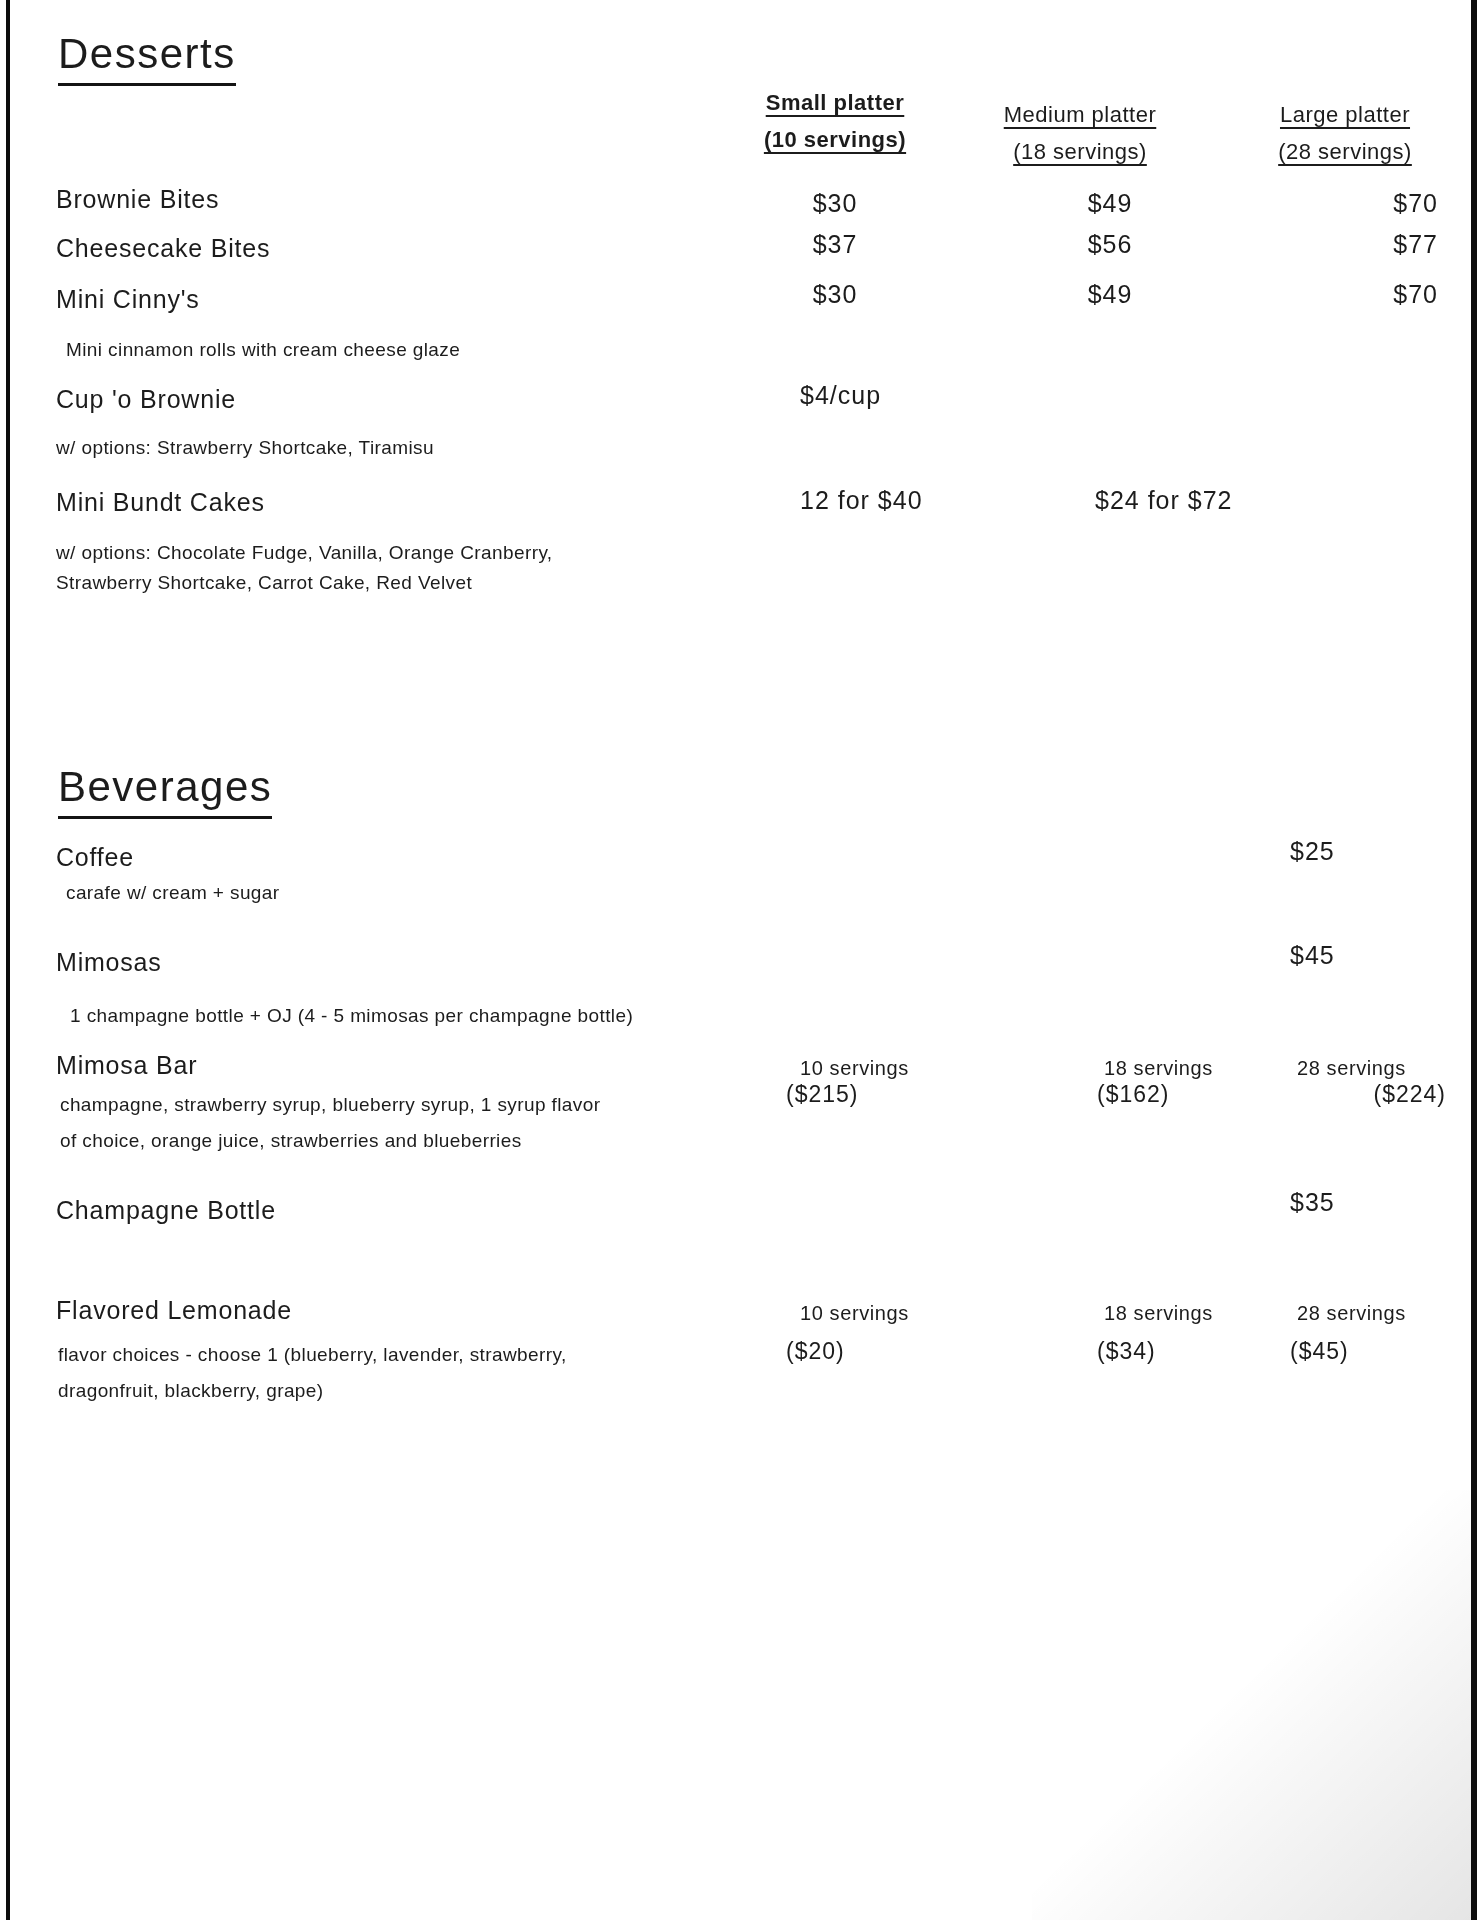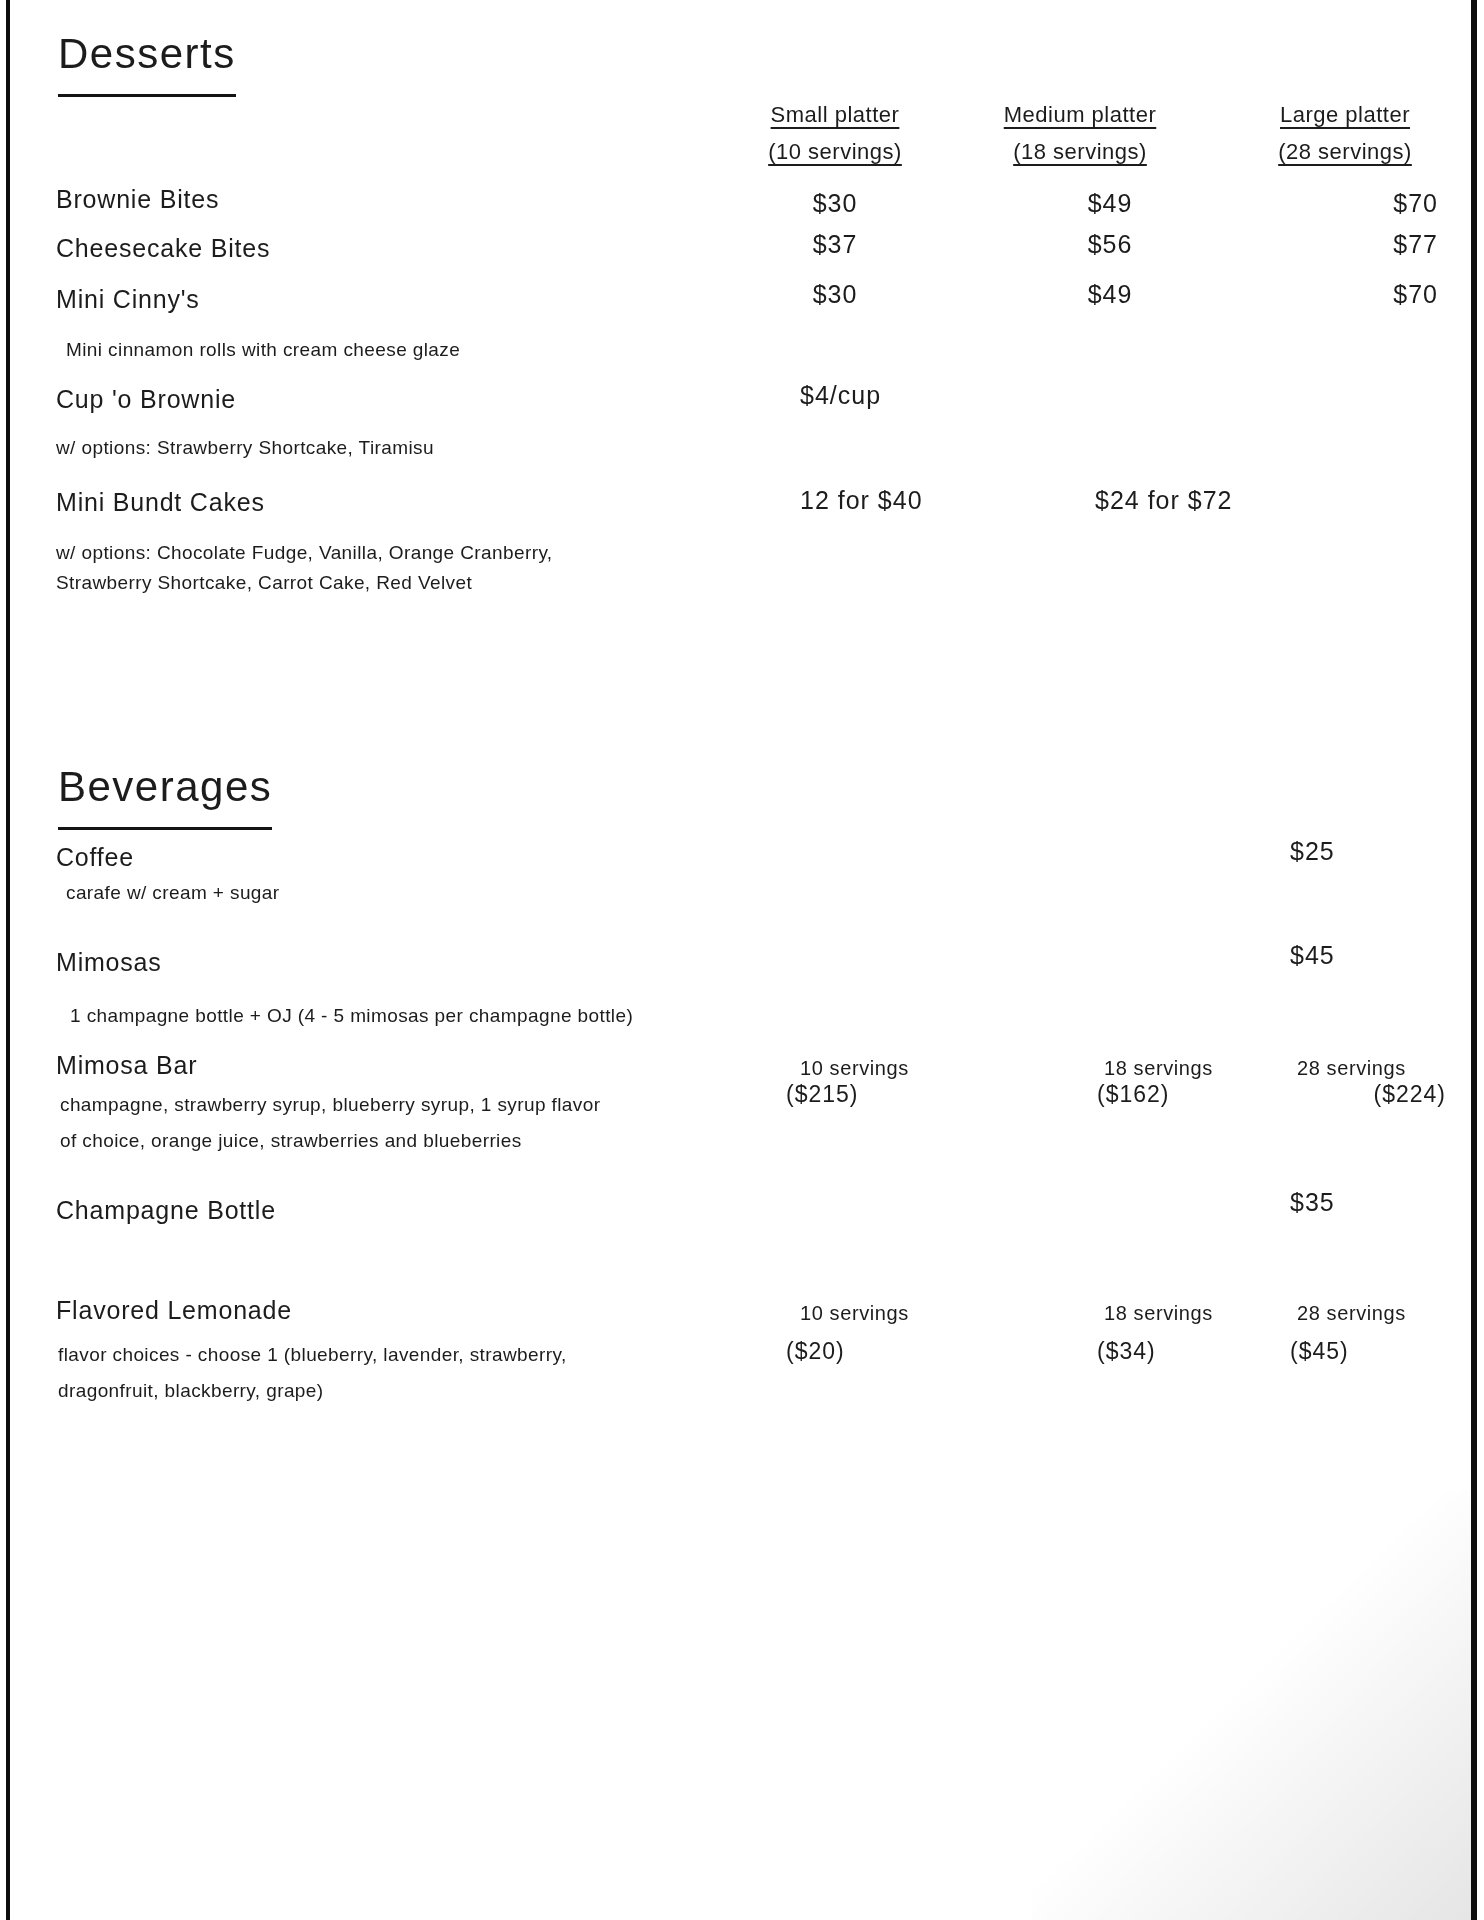--- a/index.html
+++ b/index.html
@@ -9,21 +9,21 @@
   }
   .abs{position:absolute;}
   
   .edge-l{position:absolute;left:6px;top:0;width:4px;height:100%;background:#0d0d0d;}
   .edge-r{position:absolute;left:1471px;top:0;width:6px;height:100%;background:#0d0d0d;}
   .curl{
     position:absolute;right:12px;bottom:0;width:440px;height:430px;
     background:linear-gradient(to bottom right,rgba(0,0,0,0) 46%,rgba(0,0,0,0.03) 62%,rgba(0,0,0,0.10) 100%);
   }
   
-  .title{font-size:42px;font-weight:400;letter-spacing:1.5px;border-bottom:3px solid #141414;padding-bottom:16px;white-space:nowrap;}
+  .title{font-size:42px;font-weight:400;letter-spacing:1.5px;border-bottom:3px solid #141414;padding-bottom:5px;white-space:nowrap;}
   .hdr{font-size:22px;line-height:37px;text-align:center;letter-spacing:0.5px;}
   .hdr .u{text-decoration:underline;text-decoration-thickness:2px;text-underline-offset:5px;white-space:nowrap;}
   .name{font-size:25px;letter-spacing:0.8px;white-space:nowrap;}
   .price{font-size:25px;letter-spacing:1px;white-space:nowrap;}
   .desc{font-size:19px;letter-spacing:0.4px;line-height:30px;white-space:nowrap;}
   .desc .ln{white-space:nowrap;}
   
   .hdr-s{left:755px;width:160px;}
   .hdr-m{left:1000px;width:160px;}
   .hdr-l{left:1250px;width:190px;}
@@ -48,21 +48,21 @@
 <body>
 
 <div class="page">
 
   <div class="edge-l"></div>
   <div class="edge-r"></div>
   <div class="curl"></div>
 
   <div class="abs title" style="left:58px;top:30px;">Desserts</div>
 
-  <div class="abs hdr hdr-s" style="top:96px;">
+  <div class="abs hdr hdr-s" style="top:84px;font-weight:bold;">
     <div class="u">Small platter</div>
     <div class="u">(10 servings)</div>
   </div>
   <div class="abs hdr hdr-m" style="top:96px;">
     <div class="u">Medium platter</div>
     <div class="u">(18 servings)</div>
   </div>
   <div class="abs hdr hdr-l" style="top:96px;">
     <div class="u">Large platter</div>
     <div class="u">(28 servings)</div>

